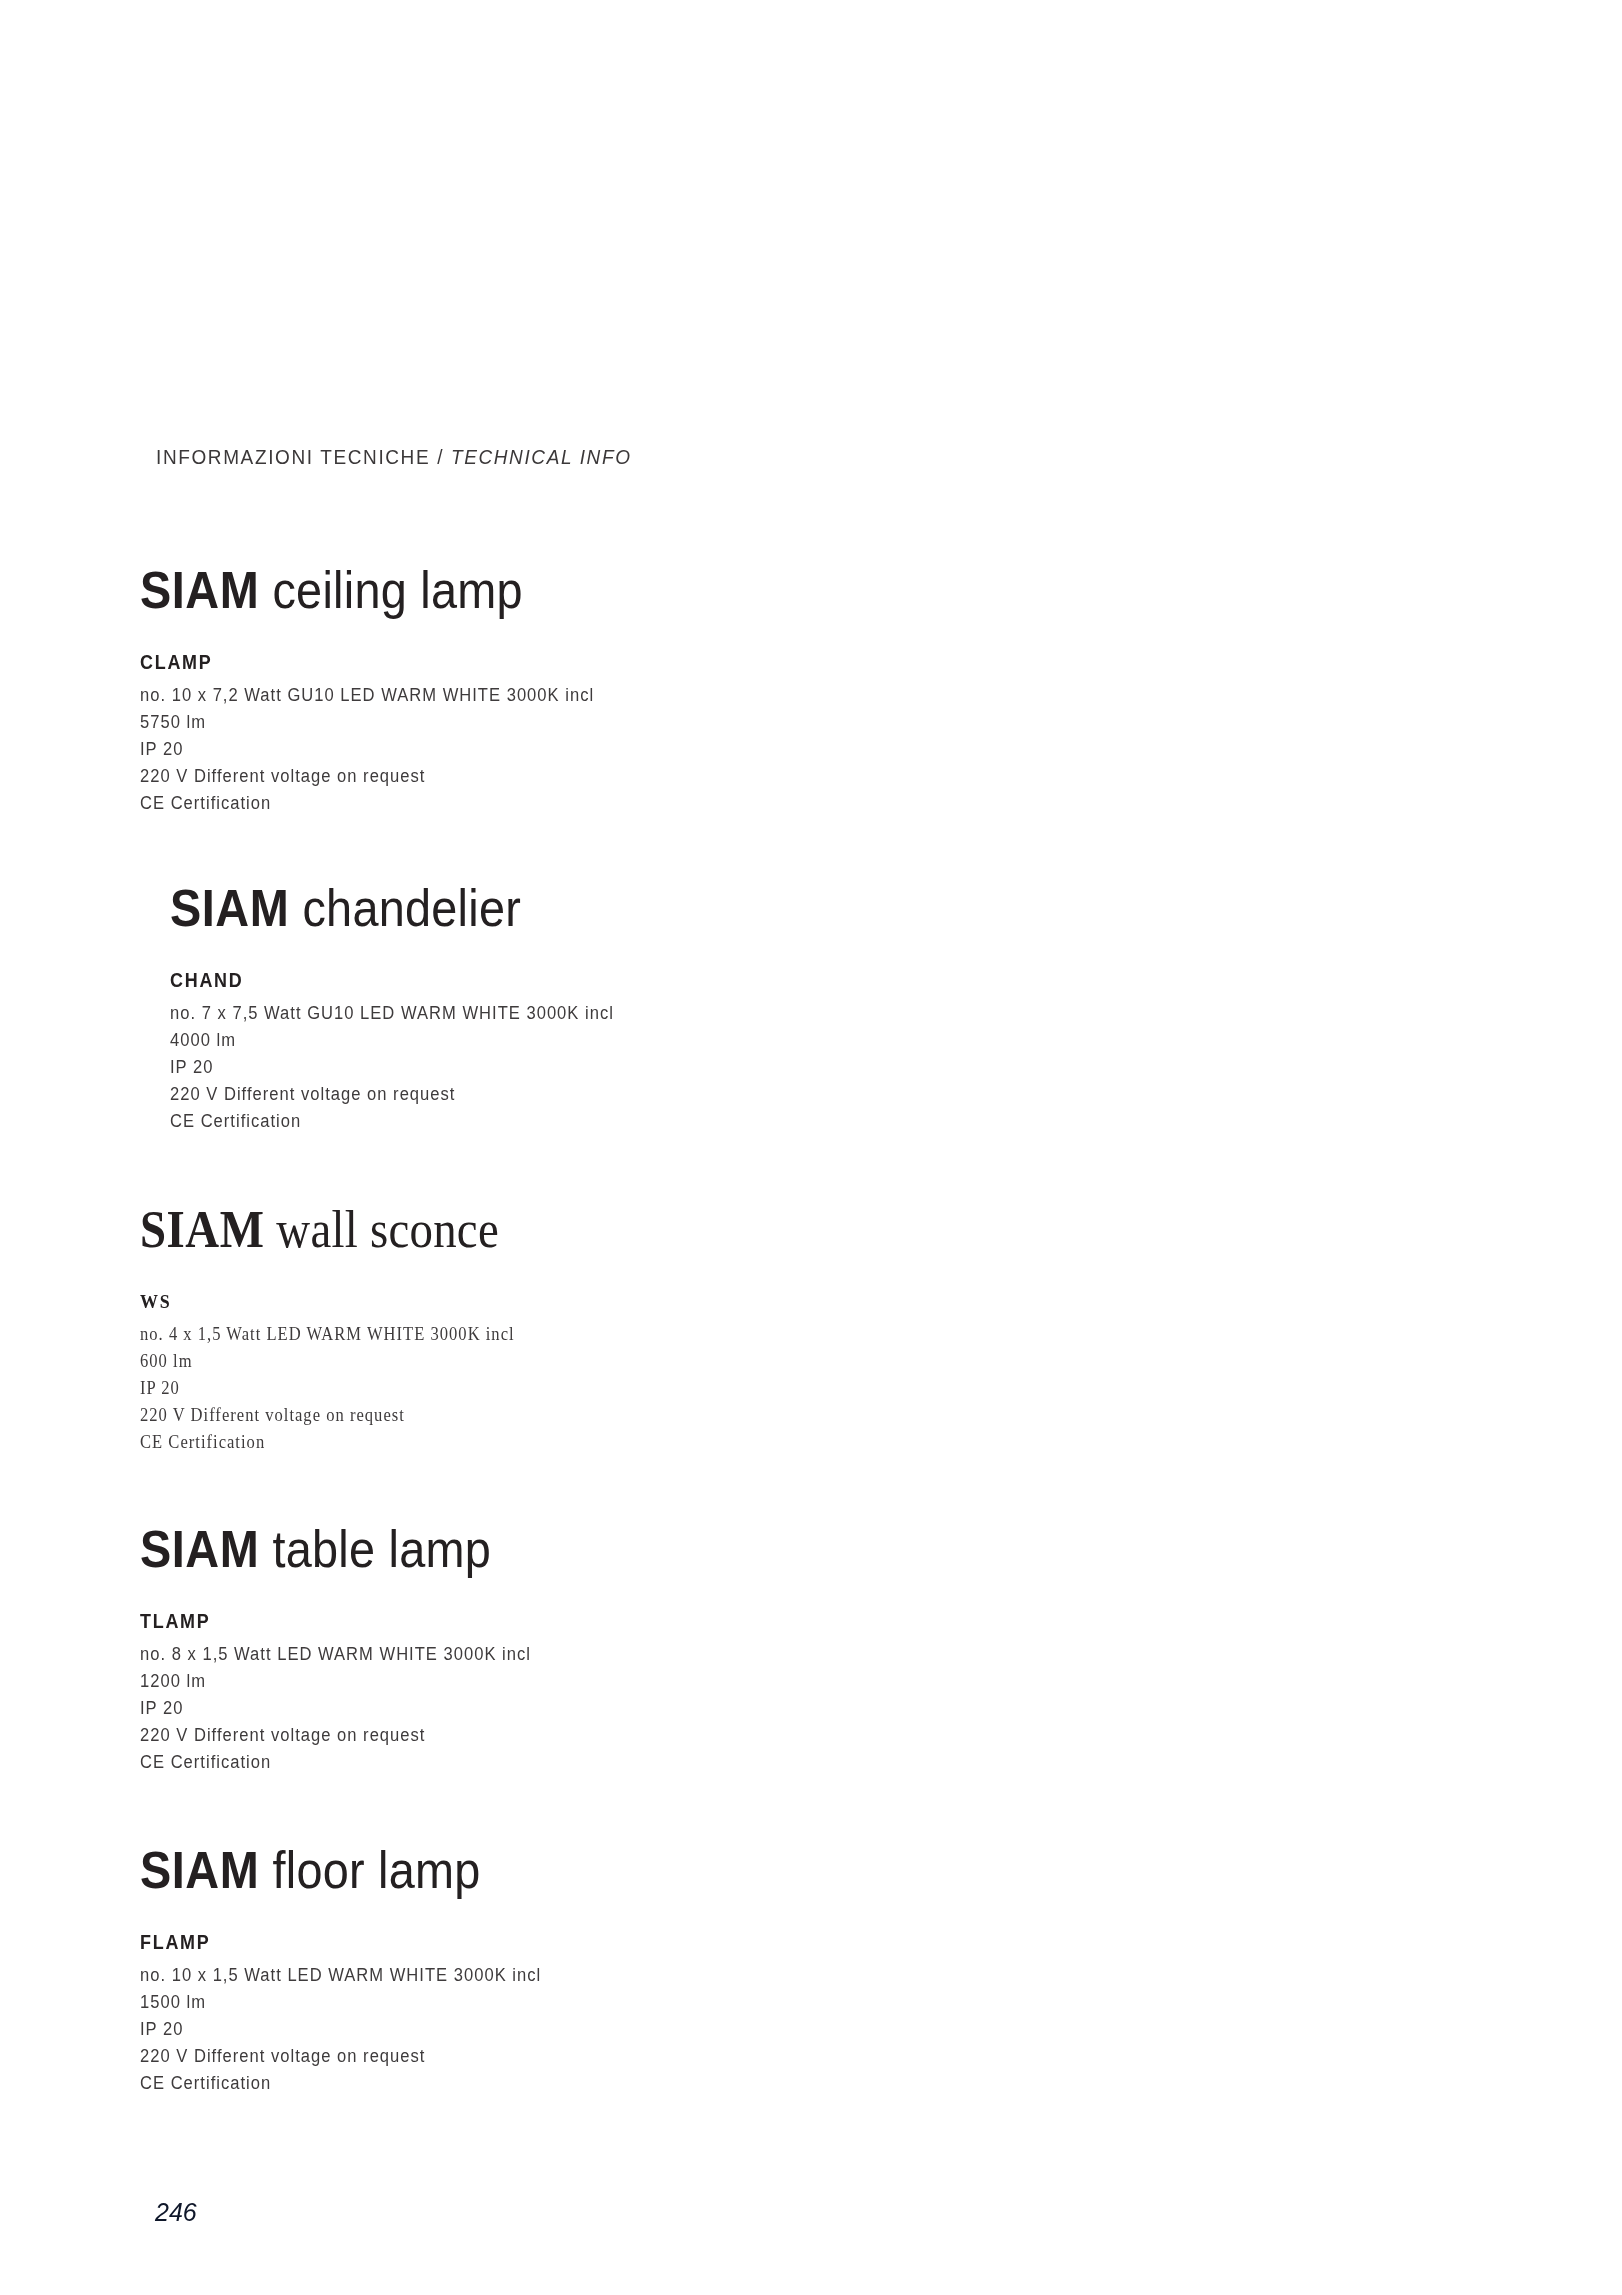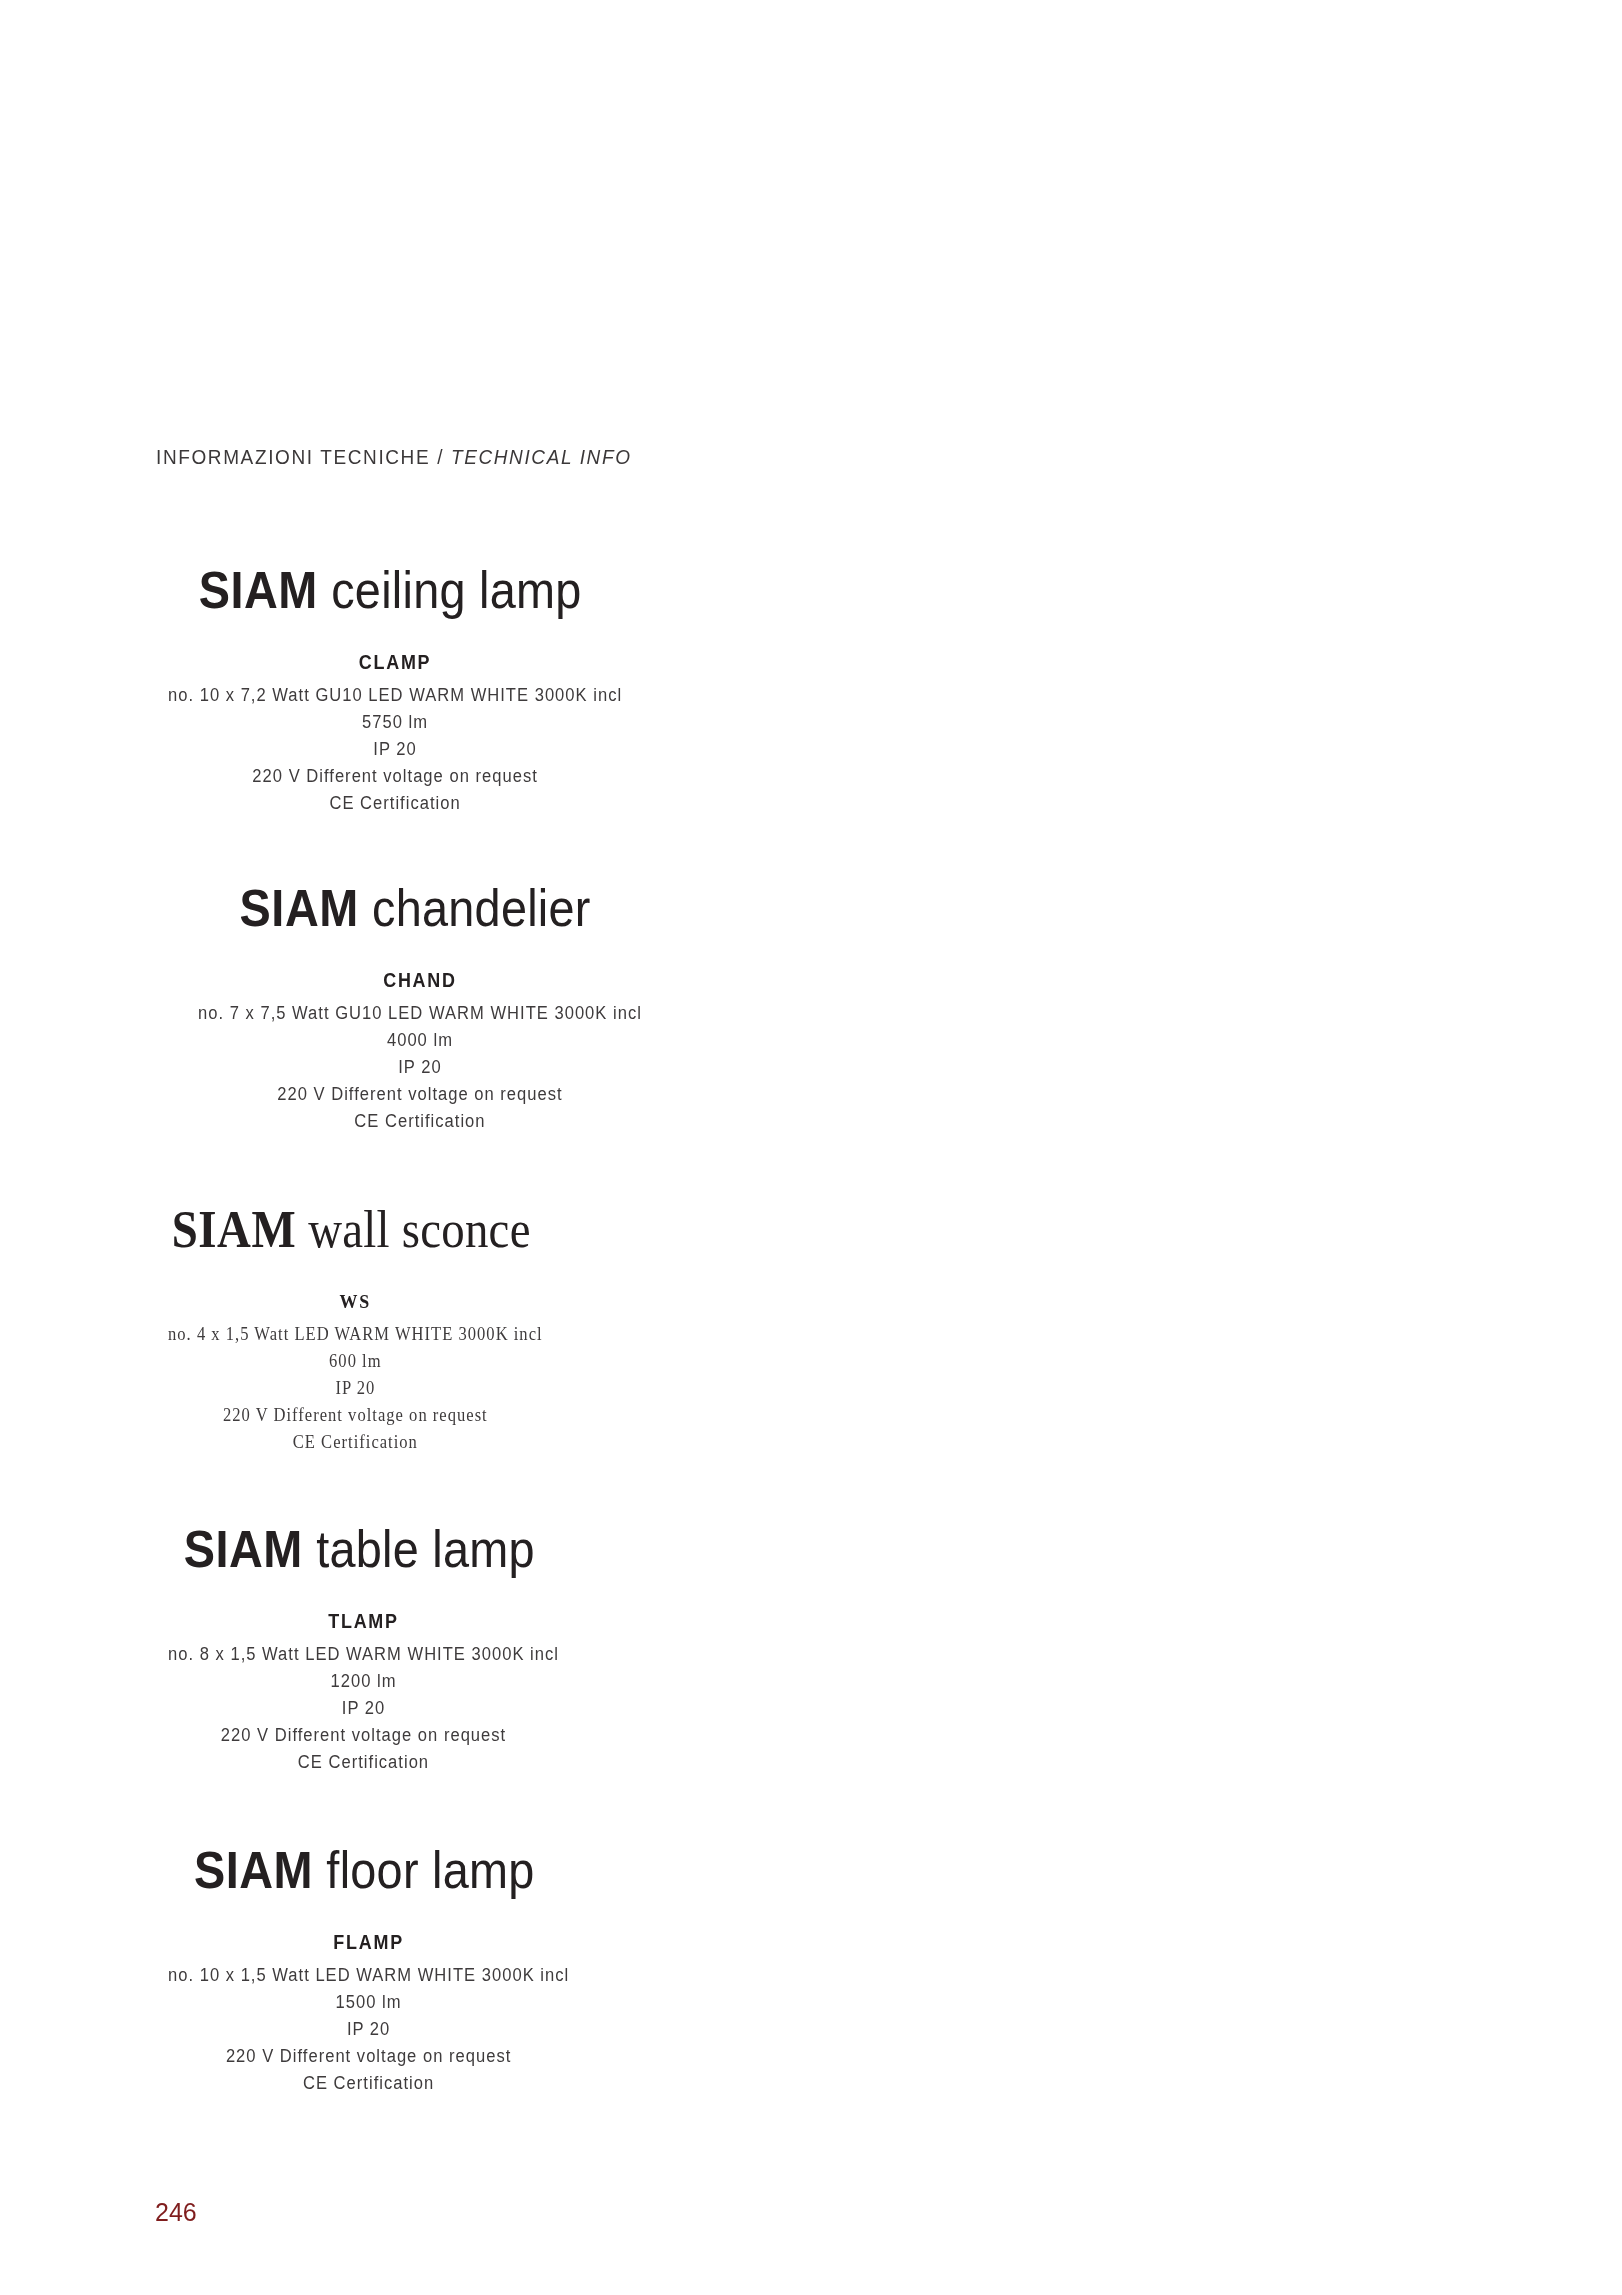--- a/index.html
+++ b/index.html
@@ -26,22 +26,21 @@
     color: #3b3839;
     white-space: nowrap;
     transform: scaleX(0.95);
     transform-origin: 0 0;
   }
   .header .it {
     font-style: italic;
   }
   .section {
     position: absolute;
-    left: 168px;
-    text-align: center;
+    left: 140px;
   }
   .s0 { top: 559px; }
   .s1 { top: 877px; margin-left: 30px; }
   .s2 { top: 1199px; font-family: Liberation Serif, serif; }
   .s3 { top: 1518px; }
   .s4 { top: 1839px; }
   .title {
     font-size: 52px;
     line-height: 62px;
     color: #242021;
@@ -79,21 +78,22 @@
     letter-spacing: 1.1px;
     color: #3e3b3c;
     white-space: nowrap;
   }
   .pagenum {
     position: absolute;
     left: 155px;
     top: 2198px;
     font-size: 25px;
     font-weight: 400;
-    color: #7f1d1d;
+    color: #0f172a;
+    font-style: italic;
   }
 </style>
 </head>
 <body>
 
 <div class="page">
 
   <div class="header">
     <span>INFORMAZIONI TECNICHE / </span><span class="it">TECHNICAL INFO</span>
   </div>

